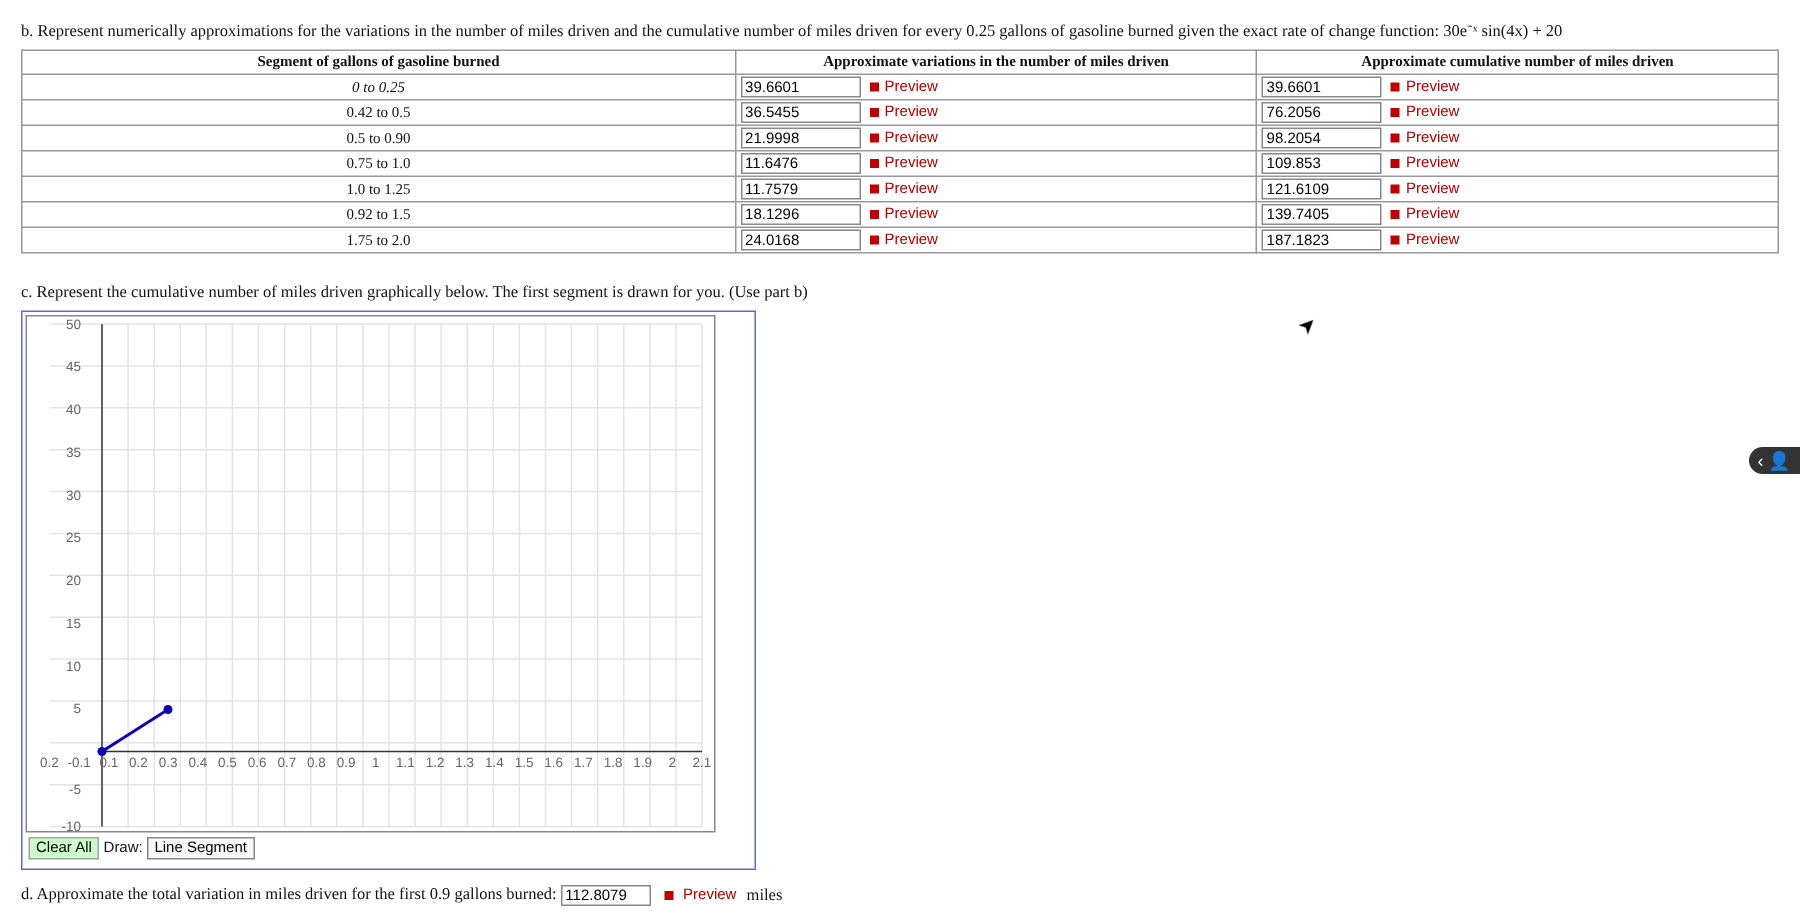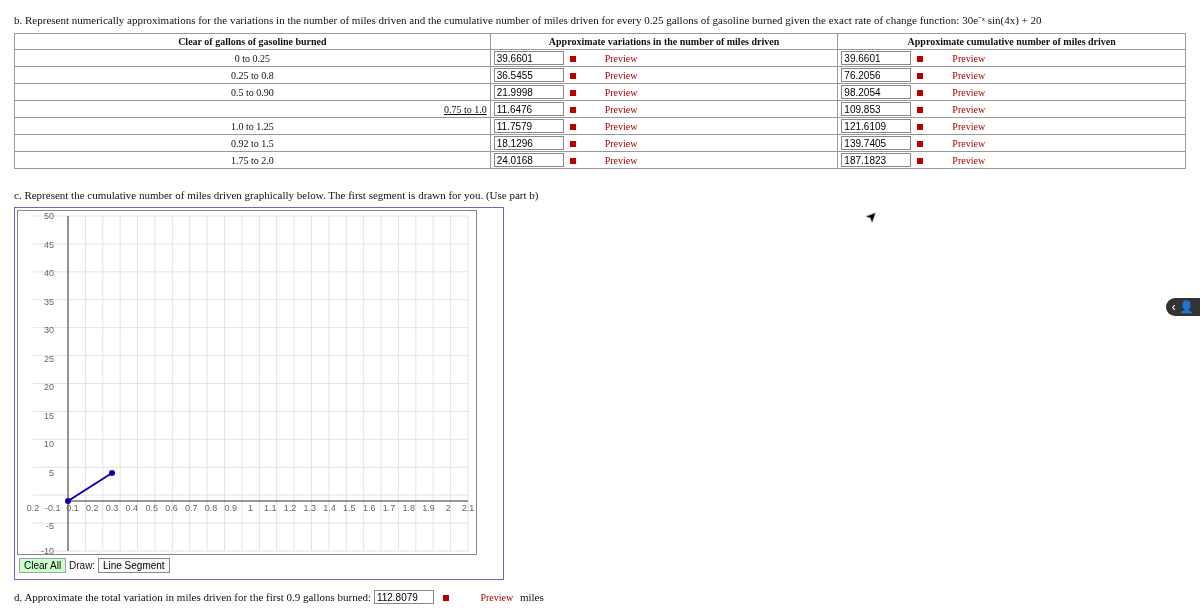--- a/index.html
+++ b/index.html
@@ -34,35 +34,34 @@
   .col-cum { width: 285px; }
   .valcell {
     padding: 0 2px;
   }
   input.tinput {
     font-family: Arial, sans-serif;
     font-size: 10px;
     padding: 1px 2px;
     border: 1px solid #888;
     height: 14px;
-    width: 70px;
+    width: 80px;
   }
   .prev-dot {
     display: inline-block;
     width: 6px; height: 6px;
     background: #b00;
     margin: 0 4px 0 6px;
     vertical-align: middle;
   }
   .prev-link {
     color: #a00;
-    font-family: Liberation Serif, serif;
+    font-family: Liberation Sans, sans-serif;
     font-size: 10px;
     cursor: pointer;
-    margin-left: 25px;
   }
   .graph-wrap {
     border: 1px solid #66c;
     width: 490px;
     padding: 2px 2px 6px 2px;
     margin-top: 4px;
   }
   svg.graph {
     display: block;
     background: #fff;
@@ -113,43 +112,43 @@
   }
 </style>
 </head>
 <body>
 
 <div class="prompt">b. Represent numerically approximations for the variations in the number of miles driven and the cumulative number of miles driven for every 0.25 gallons of gasoline burned given the exact rate of change function: 30e⁻ˣ sin(4x) + 20</div>
 
 <table class="data">
   <thead>
     <tr>
-      <th class="col-range">Clear of gallons of gasoline burned</th>
+      <th class="col-range">Segment of gallons of gasoline burned</th>
       <th class="col-var">Approximate variations in the number of miles driven</th>
       <th class="col-cum">Approximate cumulative number of miles driven</th>
     </tr>
   </thead>
   <tbody id="tbody">
       <tr>
-        <td class="col-range" style="text-align: center;">0 to 0.25</td>
+        <td class="col-range" style="text-align: center; font-style: italic;">0 to 0.25</td>
         <td class="valcell"><input class="tinput" value="39.6601" style=""><span class="prev-dot"></span><span class="prev-link">Preview</span></td>
         <td class="valcell"><input class="tinput" value="39.6601" style=""><span class="prev-dot"></span><span class="prev-link">Preview</span></td>
       </tr>
       <tr>
-        <td class="col-range" style="text-align: center;">0.25 to 0.8</td>
+        <td class="col-range" style="text-align: center;">0.42 to 0.5</td>
         <td class="valcell"><input class="tinput" value="36.5455" style=""><span class="prev-dot"></span><span class="prev-link">Preview</span></td>
         <td class="valcell"><input class="tinput" value="76.2056" style=""><span class="prev-dot"></span><span class="prev-link">Preview</span></td>
       </tr>
       <tr>
         <td class="col-range" style="text-align: center;">0.5 to 0.90</td>
         <td class="valcell"><input class="tinput" value="21.9998" style=""><span class="prev-dot"></span><span class="prev-link">Preview</span></td>
         <td class="valcell"><input class="tinput" value="98.2054" style=""><span class="prev-dot"></span><span class="prev-link">Preview</span></td>
       </tr>
       <tr>
-        <td class="col-range" style="text-align: right; text-decoration: underline;">0.75 to 1.0</td>
+        <td class="col-range" style="text-align: center;">0.75 to 1.0</td>
         <td class="valcell"><input class="tinput" value="11.6476" style=""><span class="prev-dot"></span><span class="prev-link">Preview</span></td>
         <td class="valcell"><input class="tinput" value="109.853" style=""><span class="prev-dot"></span><span class="prev-link">Preview</span></td>
       </tr>
       <tr>
         <td class="col-range" style="text-align: center;">1.0 to 1.25</td>
         <td class="valcell"><input class="tinput" value="11.7579" style=""><span class="prev-dot"></span><span class="prev-link">Preview</span></td>
         <td class="valcell"><input class="tinput" value="121.6109" style=""><span class="prev-dot"></span><span class="prev-link">Preview</span></td>
       </tr>
       <tr>
         <td class="col-range" style="text-align: center;">0.92 to 1.5</td>

